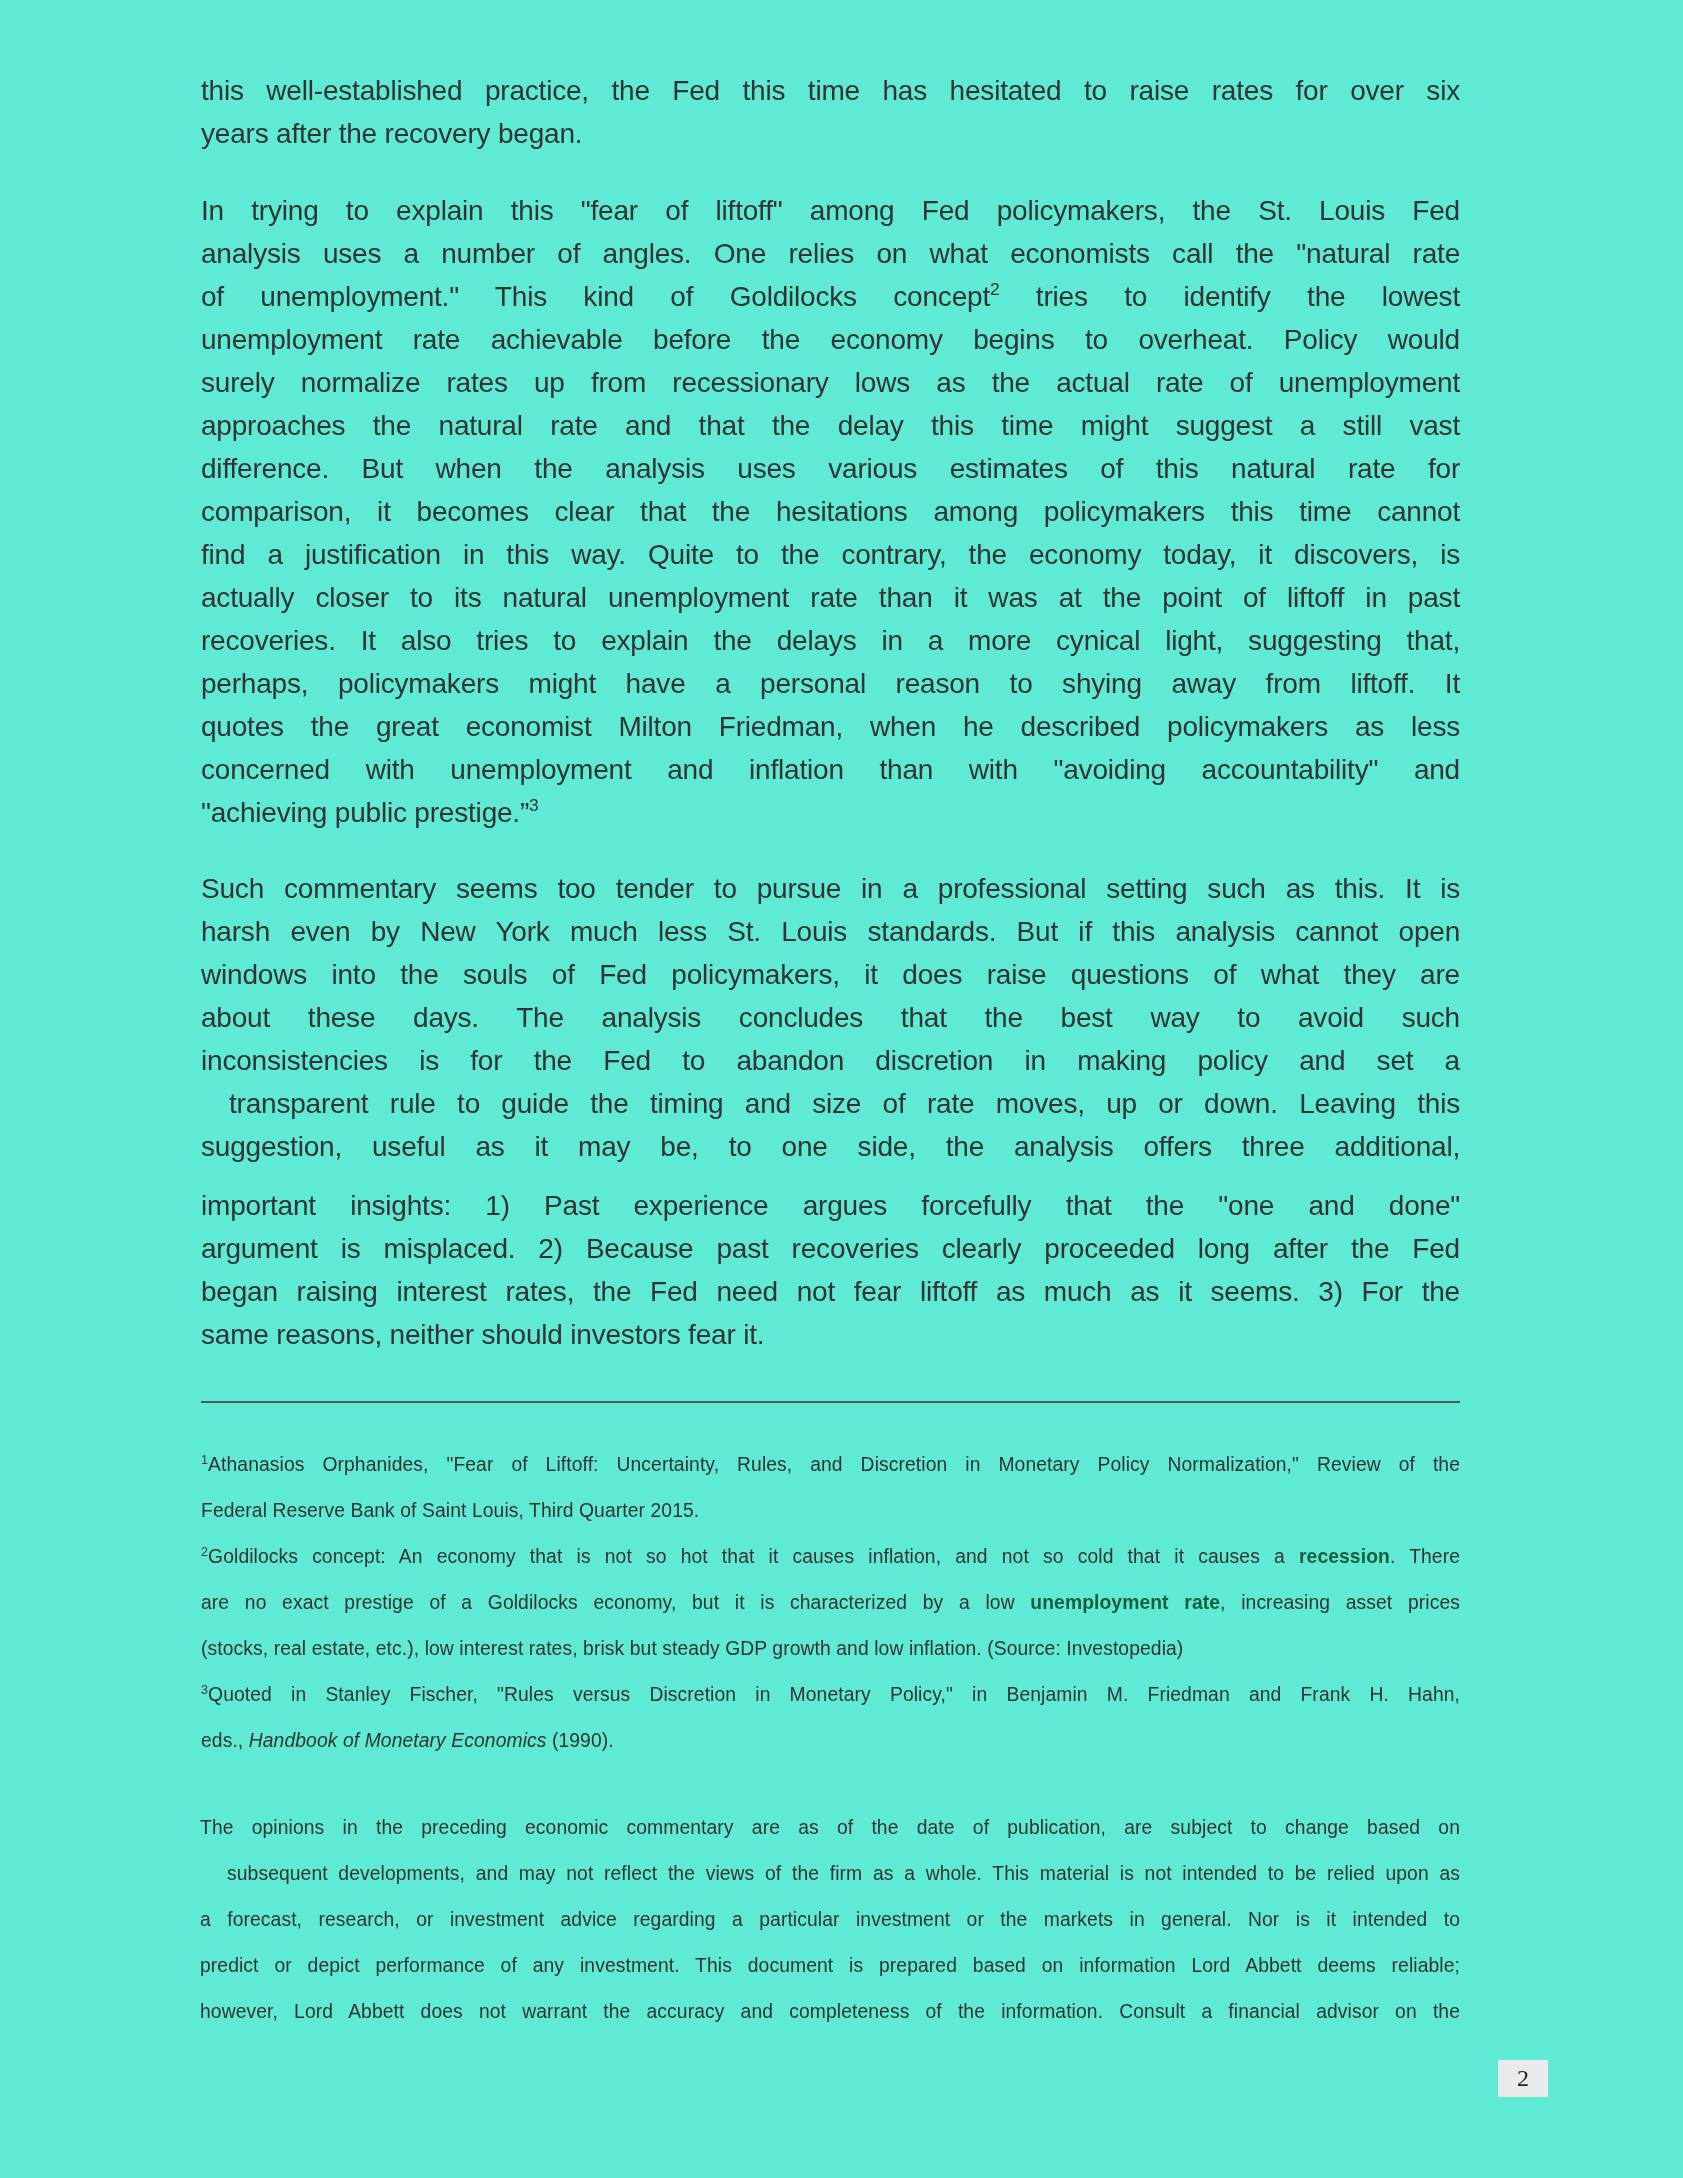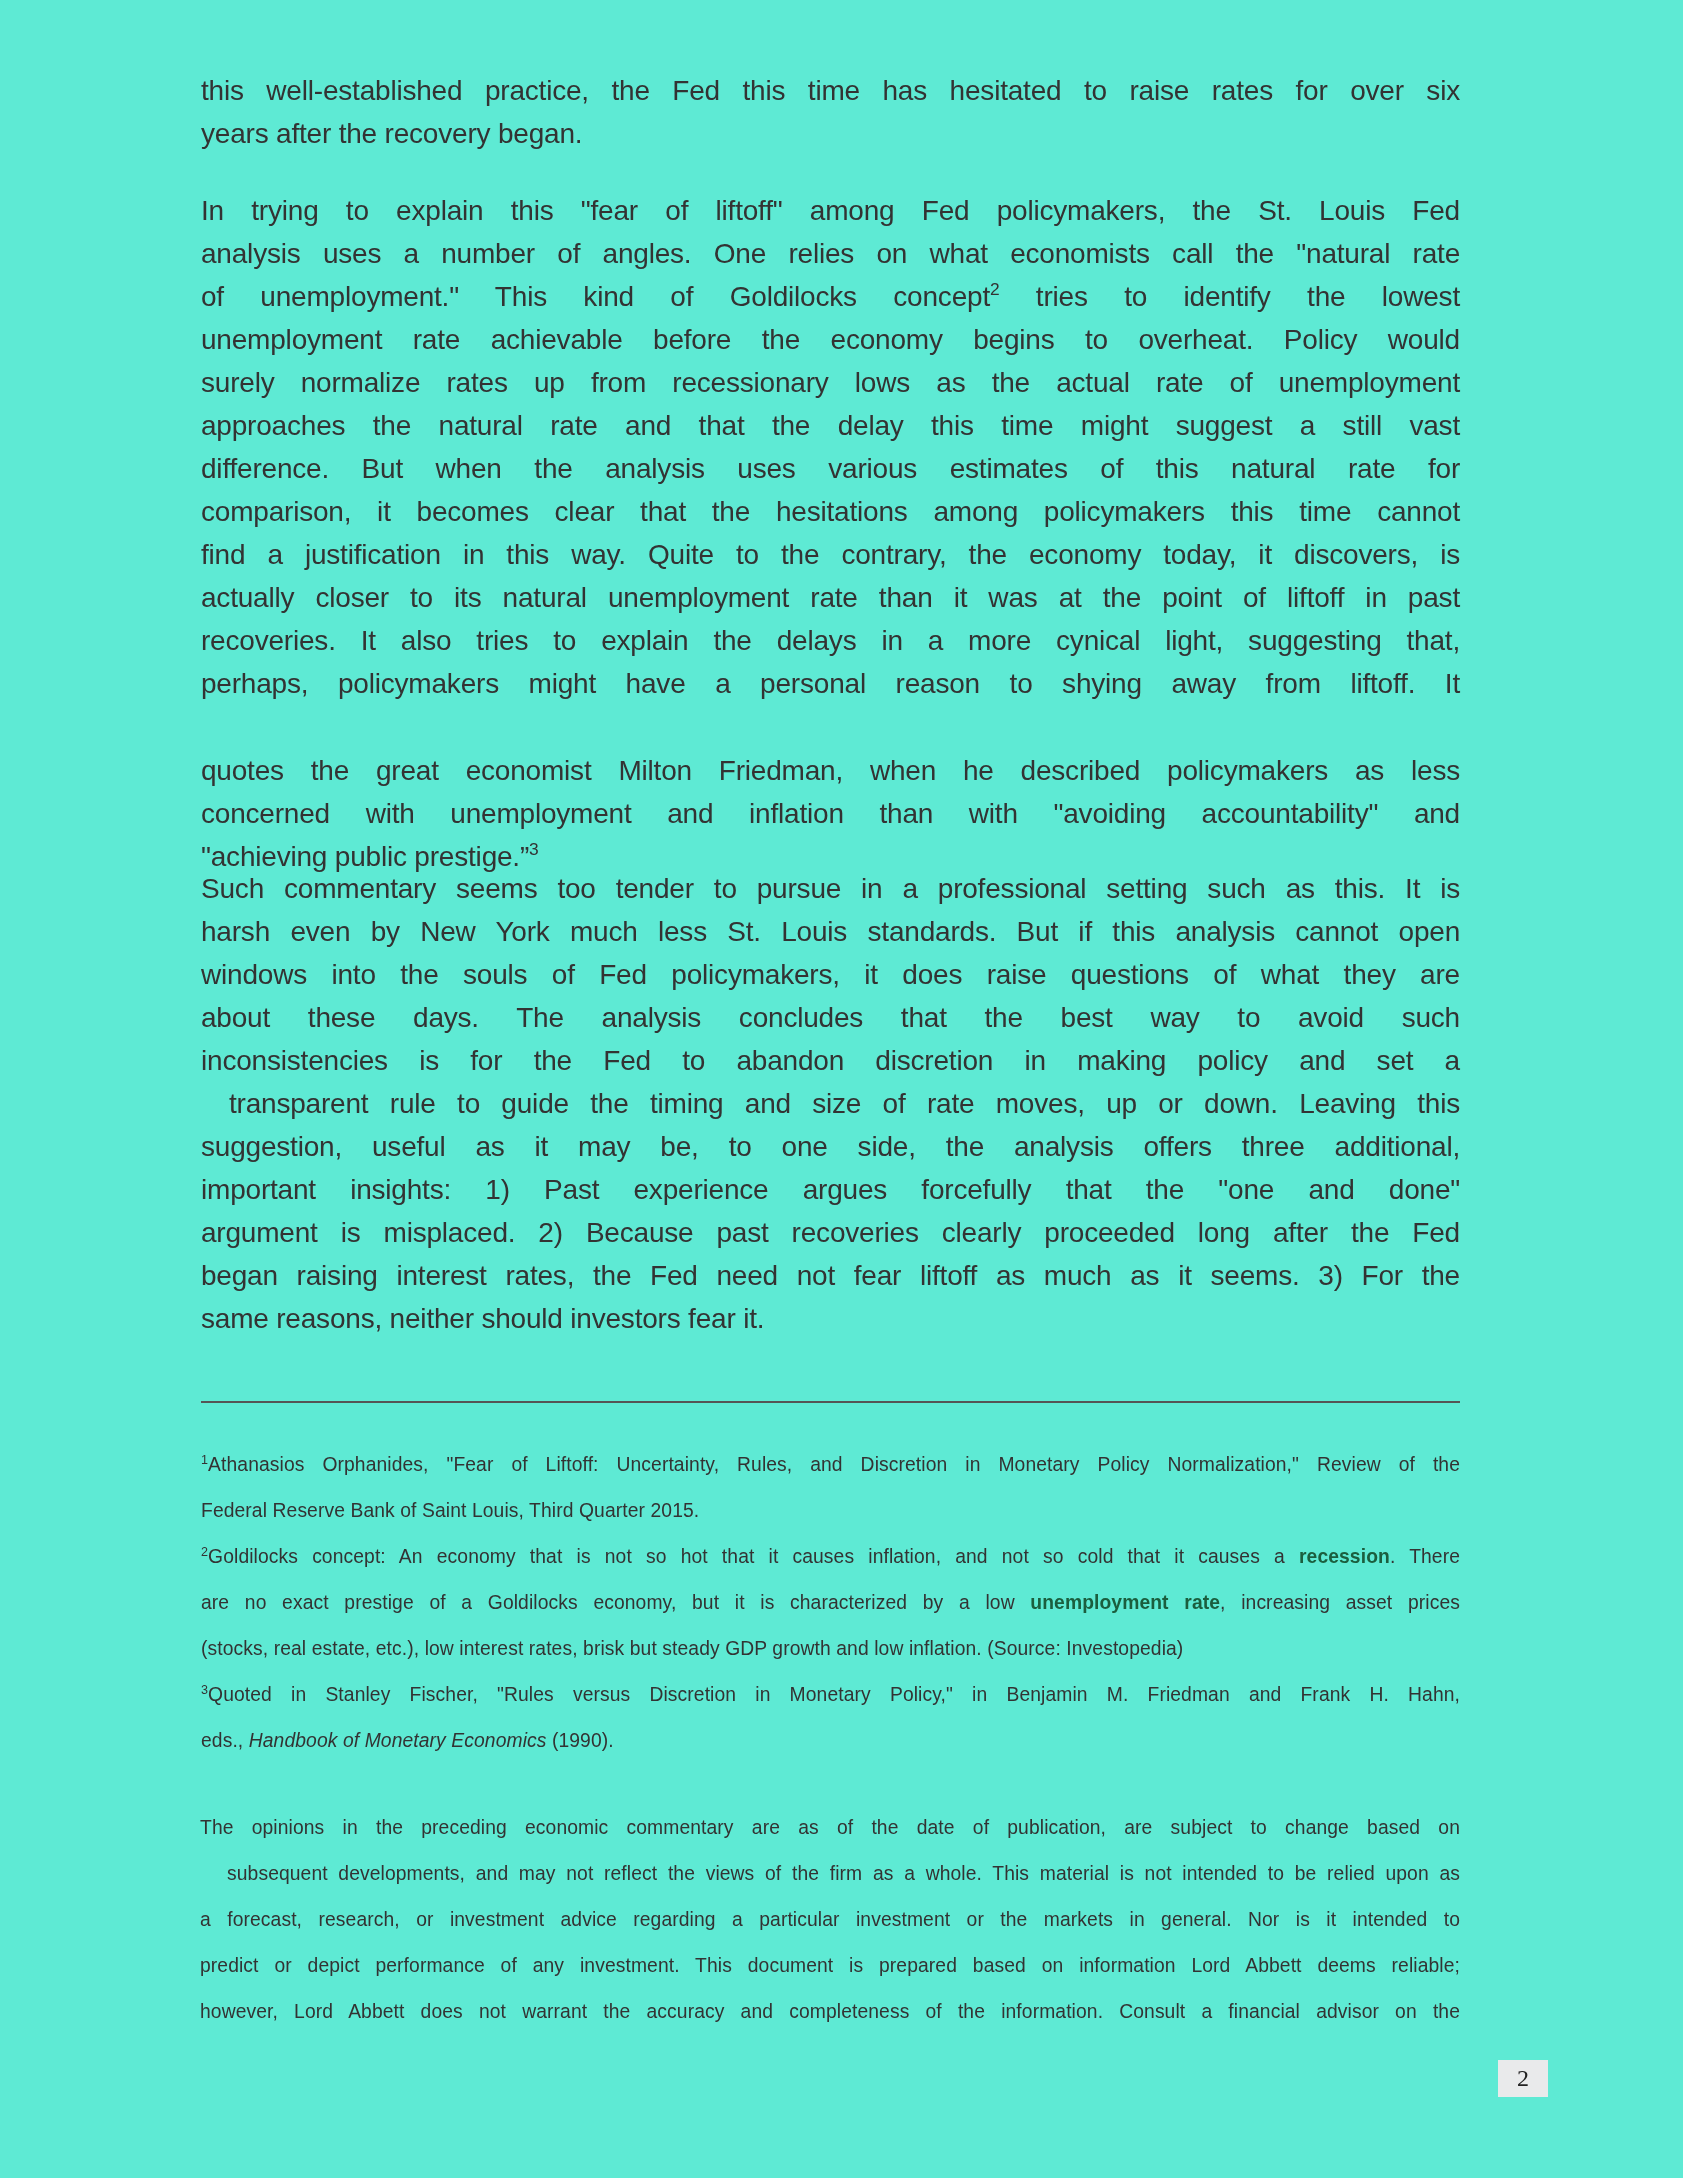--- a/index.html
+++ b/index.html
@@ -37,34 +37,34 @@
     <span class="line" style="display: block;"><span>of unemployment." This kind of Goldilocks concept</span><sup>2</sup><span> tries to identify the lowest</span></span>
     <span class="line" style="display: block;">unemployment rate achievable before the economy begins to overheat. Policy would</span>
     <span class="line" style="display: block;">surely normalize rates up from recessionary lows as the actual rate of unemployment</span>
     <span class="line" style="display: block;">approaches the natural rate and that the delay this time might suggest a still vast</span>
     <span class="line" style="display: block;">difference. But when the analysis uses various estimates of this natural rate for</span>
     <span class="line" style="display: block;">comparison, it becomes clear that the hesitations among policymakers this time cannot</span>
     <span class="line" style="display: block;">find a justification in this way. Quite to the contrary, the economy today, it discovers, is</span>
     <span class="line" style="display: block;">actually closer to its natural unemployment rate than it was at the point of liftoff in past</span>
     <span class="line" style="display: block;">recoveries. It also tries to explain the delays in a more cynical light, suggesting that,</span>
     <span class="line" style="display: block;">perhaps, policymakers might have a personal reason to shying away from liftoff. It</span>
-    <span class="line" style="display: block; margin-top: 44px;">quotes the great economist Milton Friedman, when he described policymakers as less</span>
+    <span class="line" style="display: block;">quotes the great economist Milton Friedman, when he described policymakers as less</span>
     <span class="line" style="display: block;">concerned with unemployment and inflation than with "avoiding accountability" and</span>
     <span class="line last" style="display: block;"><span>"achieving public prestige.”</span><sup>3</sup></span>
   </div>
 
   <div class="block body-text" style="top:867px;">
     <span class="line" style="display: block;">Such commentary seems too tender to pursue in a professional setting such as this. It is</span>
     <span class="line" style="display: block;">harsh even by New York much less St. Louis standards. But if this analysis cannot open</span>
     <span class="line" style="display: block;">windows into the souls of Fed policymakers, it does raise questions of what they are</span>
     <span class="line" style="display: block;">about these days. The analysis concludes that the best way to avoid such</span>
     <span class="line" style="display: block;">inconsistencies is for the Fed to abandon discretion in making policy and set a</span>
     <span class="line" style="display: block; margin-left: 28px;">transparent rule to guide the timing and size of rate moves, up or down. Leaving this</span>
     <span class="line" style="display: block;">suggestion, useful as it may be, to one side, the analysis offers three additional,</span>
-    <span class="line" style="display: block;">important insights: 1) Past experience argues forcefully that the "one and done"</span>
+    <span class="line" style="display: block; margin-top: 16px;">important insights: 1) Past experience argues forcefully that the "one and done"</span>
     <span class="line" style="display: block;">argument is misplaced. 2) Because past recoveries clearly proceeded long after the Fed</span>
     <span class="line" style="display: block;">began raising interest rates, the Fed need not fear liftoff as much as it seems. 3) For the</span>
     <span class="line last" style="display: block;">same reasons, neither should investors fear it.</span>
   </div>
 
   <div class="rule"></div>
 
   <div class="block notes" style="top:1442px;">
     <span class="nline" style="display: block;"><sup>1</sup><span>Athanasios Orphanides, "Fear of Liftoff: Uncertainty, Rules, and Discretion in Monetary Policy Normalization," Review of the</span></span>
     <span class="nline last" style="display: block;">Federal Reserve Bank of Saint Louis, Third Quarter 2015.</span>

